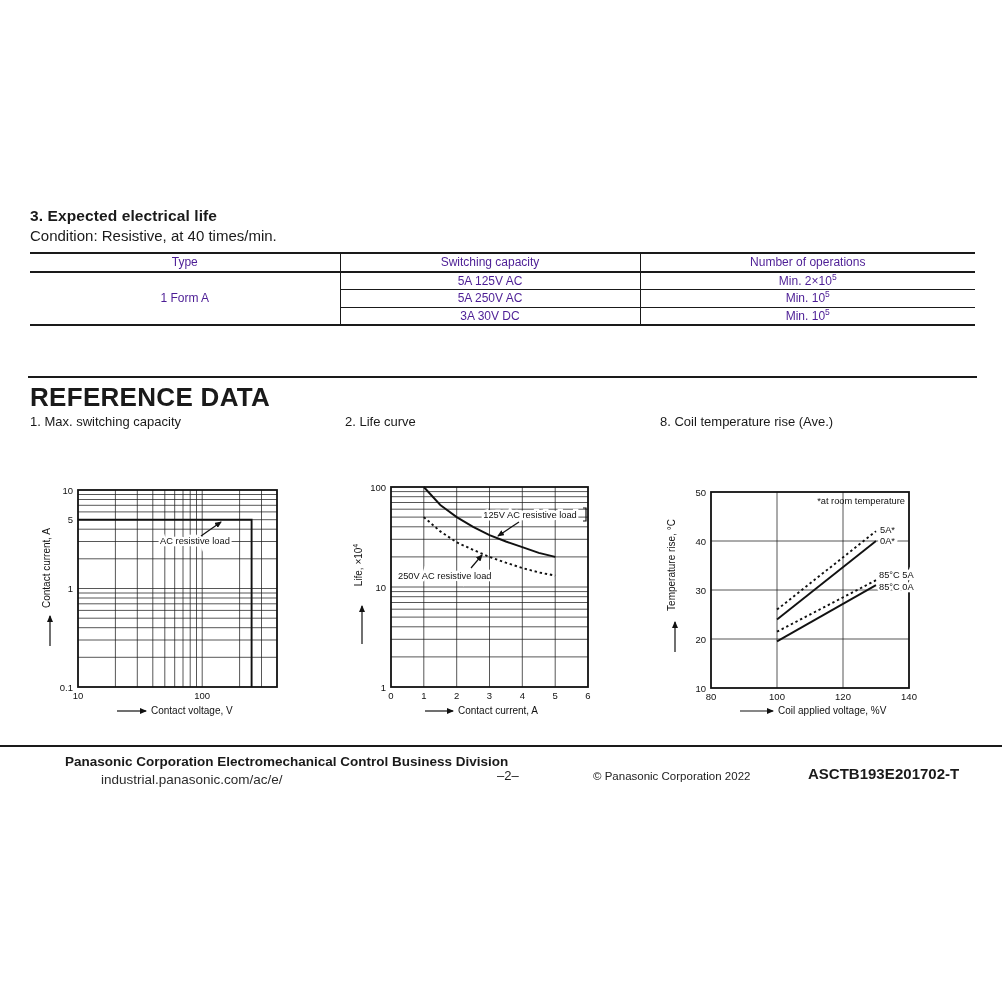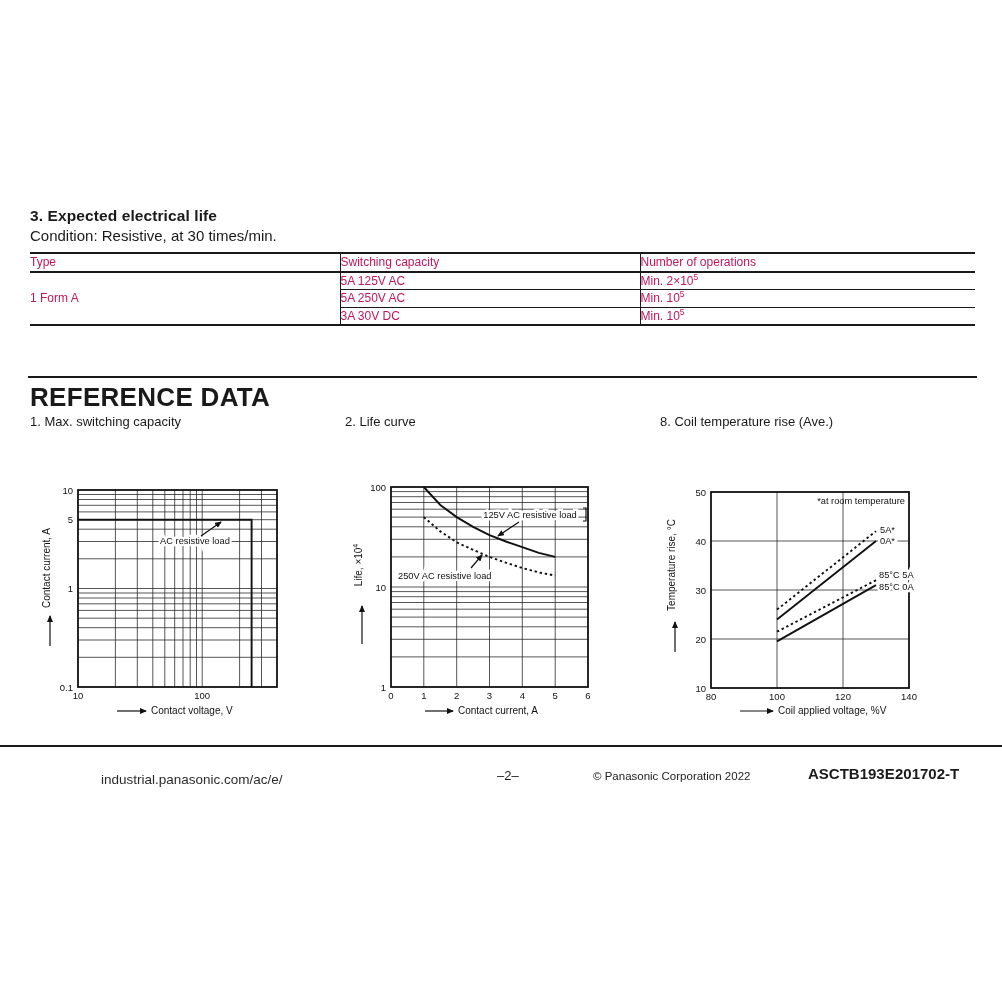--- a/index.html
+++ b/index.html
@@ -8,21 +8,21 @@
   .abs{position:absolute;}
   
   .h-small{font-size:15.5px;font-weight:bold;letter-spacing:.1px;}
   .cond{font-size:15px;}
   .h-big{font-size:26px;font-weight:bold;letter-spacing:.3px;}
   .chart-title{font-size:13px;}
   .chart-sub{font-size:11.3px;line-height:14.3px;}
   
   table.elife{border-collapse:collapse;table-layout:fixed;width:945px;
     border-top:2.5px solid #1a1a1a;border-bottom:2.5px solid #1a1a1a;}
-  table.elife td{font-size:12px;height:16.5px;padding:0;color:#be185d;}
+  table.elife td{font-size:12px;text-align:center;height:16.5px;padding:0;color:#4c1d95;}
   table.elife tr.hdr td{border-bottom:2px solid #1a1a1a;}
   table.elife tr.rsep td{border-bottom:1.2px solid #1a1a1a;}
   table.elife td.c2{border-left:1.6px solid #1a1a1a;border-right:1.6px solid #1a1a1a;}
   table.elife sup{font-size:8.5px;vertical-align:super;line-height:0;}
   .rule{background:#1a1a1a;}
   
   svg text{fill:#111;}
   .grid{stroke:#1f1f1f;stroke-width:.75;}
   .frame{fill:none;stroke:#111;stroke-width:1.8;}
   .series{fill:none;stroke:#111;stroke-width:1.9;}
@@ -38,21 +38,21 @@
   .f-page{font-size:13px;}
   .f-copy{font-size:11.5px;color:#222;}
   .f-doc{font-size:15px;font-weight:bold;}
 </style>
 </head>
 <body>
 
 <div id="page">
 
   <div class="abs h-small" style="left:30px;top:207px;">3. Expected electrical life</div>
-  <div class="abs cond" style="left:30px;top:227px;">Condition: Resistive, at 30 times/min.</div>
+  <div class="abs cond" style="left:30px;top:227px;">Condition: Resistive, at 40 times/min.</div>
 
   <table class="elife abs" style="left:30px;top:252px;">
     <colgroup>
         <col style="width:310px">
         <col style="width:300px">
         <col style="width:335px">
       </colgroup>
     <tbody>
         <tr class="hdr">
       <td class="c1">Type</td>
@@ -212,18 +212,19 @@
       <polyline points="122.0,161.4 221.0,105.1" class="series solid"></polyline>
       <text x="224" y="110" class="slabel halo" text-anchor="start">85°C 0A</text>
       <text x="250" y="24" class="slabel" text-anchor="end">*at room temperature</text>
       <text transform="translate(20,85) rotate(-90)" class="alabel" text-anchor="middle">Temperature rise, °C</text>
       <line x1="20" y1="172" x2="20" y2="142" class="axline" marker-end="url(#ah2)"></line>
       <line x1="85" y1="231" x2="118" y2="231" class="axline" marker-end="url(#ah2)"></line>
       <text x="123" y="234" class="alabel">Coil applied voltage, %V</text>
     </svg>
 
   <div class="abs rule" style="left:0;top:745px;width:1002px;height:2.4px;"></div>
+  <div class="abs f-company" style="left:65px;top:754px;">Panasonic Corporation Electromechanical Control Business Division</div>
   <div class="abs f-url" style="left:65px;top:772px;padding-left:36px;">industrial.panasonic.com/ac/e/</div>
   <div class="abs f-page" style="left:497px;top:768px;">–2–</div>
   <div class="abs f-copy" style="left:593px;top:770px;">© Panasonic Corporation 2022</div>
   <div class="abs f-doc" style="left:808px;top:765px;">ASCTB193E</div>
   <div class="abs f-doc" style="left:895px;top:765px;">201702-T</div>
 </div>
 
 </body></html>

